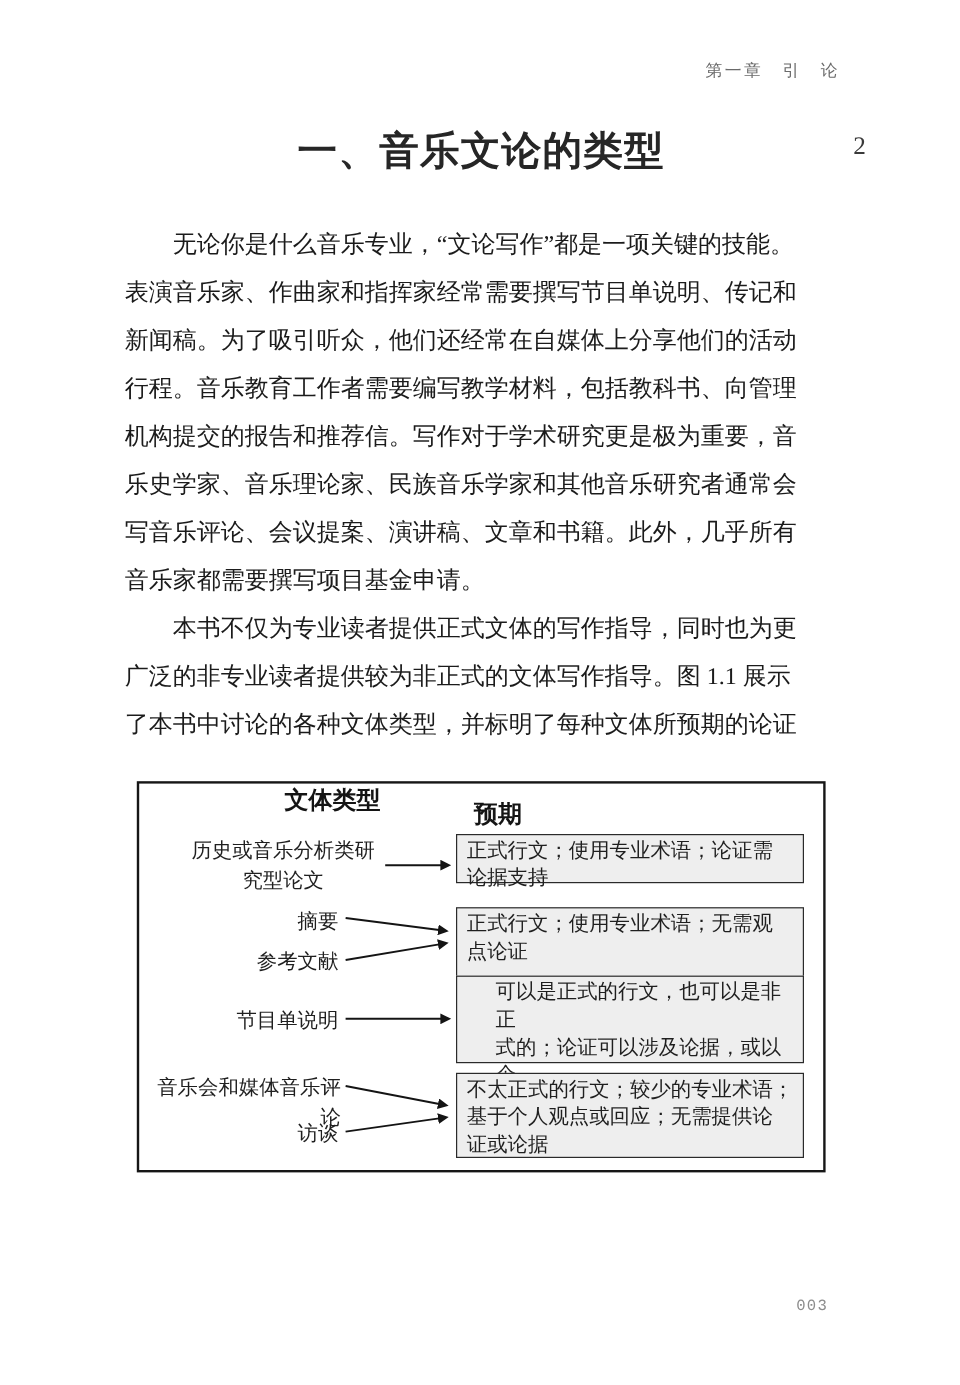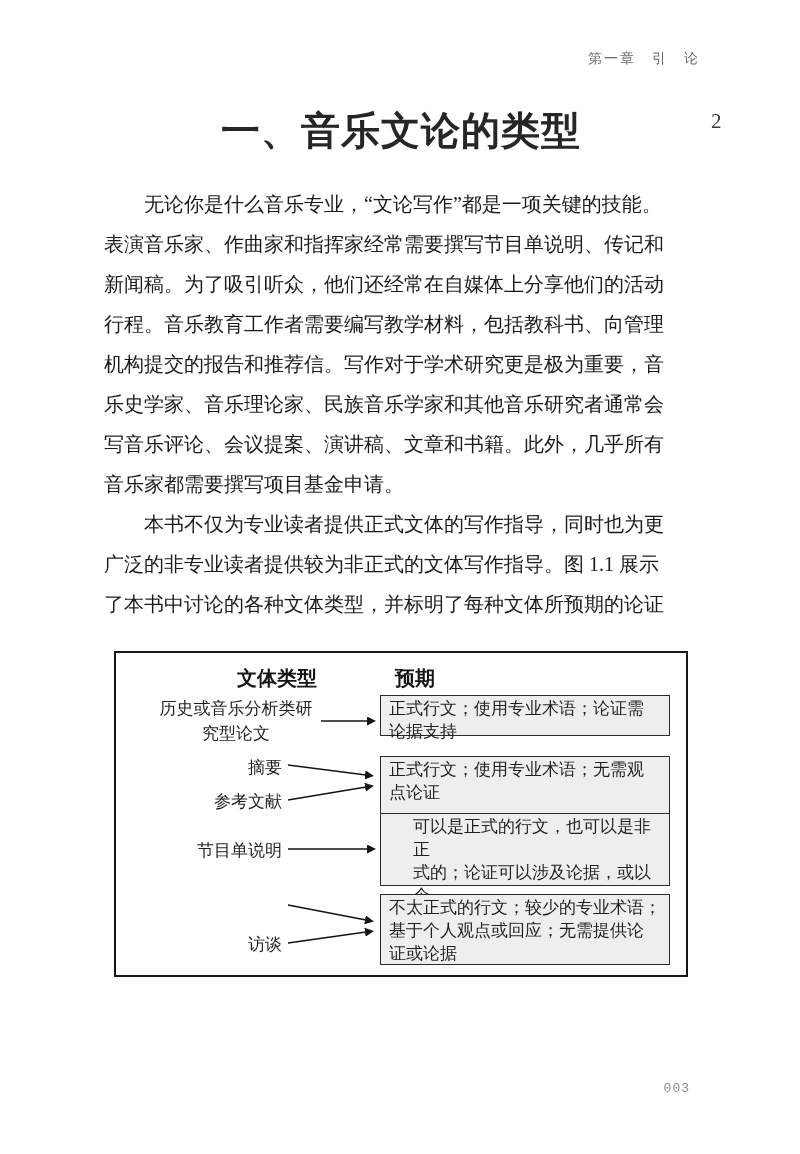--- a/index.html
+++ b/index.html
@@ -31,21 +31,21 @@
     color: #3a3a3a;
   }
   
   .page-title {
     position: absolute;
     top: 104px; left: 0; right: 210px;
     text-align: center;
     left: 104px; width: 594px;
     font-family: "Liberation Sans", "DejaVu Sans", sans-serif;
     font-weight: bold;
-    font-size: 39px;
+    font-size: 33px;
     color: #262626;
     letter-spacing: 1px;
   }
   
   .body-text {
     position: absolute;
     top: 184px; left: 104px; width: 594px;
   }
   .body-text p {
     font-size: 20px;
@@ -64,21 +64,21 @@
     background: #ffffff;
     font-family: "Liberation Sans", "DejaVu Sans", sans-serif;
     color: #1f1f1f;
   }
   .figure-box .abs { position: absolute; }
   .col-header {
     font-weight: bold;
     font-size: 20px;
     color: #141414;
   }
-  .col-header.type { top: 12px; left: 121px; width: 120px; }
+  .col-header.type { top: 0; left: 121px; width: 120px; }
   .col-header.expect { top: 12px; left: 279px; }
   .row-label {
     font-size: 17px;
     line-height: 25px;
     white-space: pre-line;
     color: #1f1f1f;
   }
   .lbl-r1 { top: 43px; left: 36px; width: 168px; text-align: center; }
   .lbl-r2a { top: 102px; left: 30px; width: 136px; text-align: right; }
   .lbl-r2b { top: 136px; left: 30px; width: 136px; text-align: right; }
@@ -166,20 +166,21 @@
     </svg>
 
     <div class="abs col-header type">文体类型</div>
     <div class="abs col-header expect">预期</div>
 
     <div class="abs row-label lbl-r1">历史或音乐分析类研
 究型论文</div>
     <div class="abs row-label lbl-r2a">摘要</div>
     <div class="abs row-label lbl-r2b">参考文献</div>
     <div class="abs row-label lbl-r3">节目单说明</div>
+    <div class="abs row-label lbl-r4a">音乐会和媒体音乐评论</div>
     <div class="abs row-label lbl-r4b">访谈</div>
 
     <div class="abs expect-box box-r1">正式行文；使用专业术语；论证需
 论据支持</div>
     <div class="abs expect-box box-r2">正式行文；使用专业术语；无需观
 点论证</div>
     <div class="abs expect-box box-r3">可以是正式的行文，也可以是非正
 式的；论证可以涉及论据，或以个
 人观点或回应作为佐证</div>
     <div class="abs expect-box box-r4">不太正式的行文；较少的专业术语；

